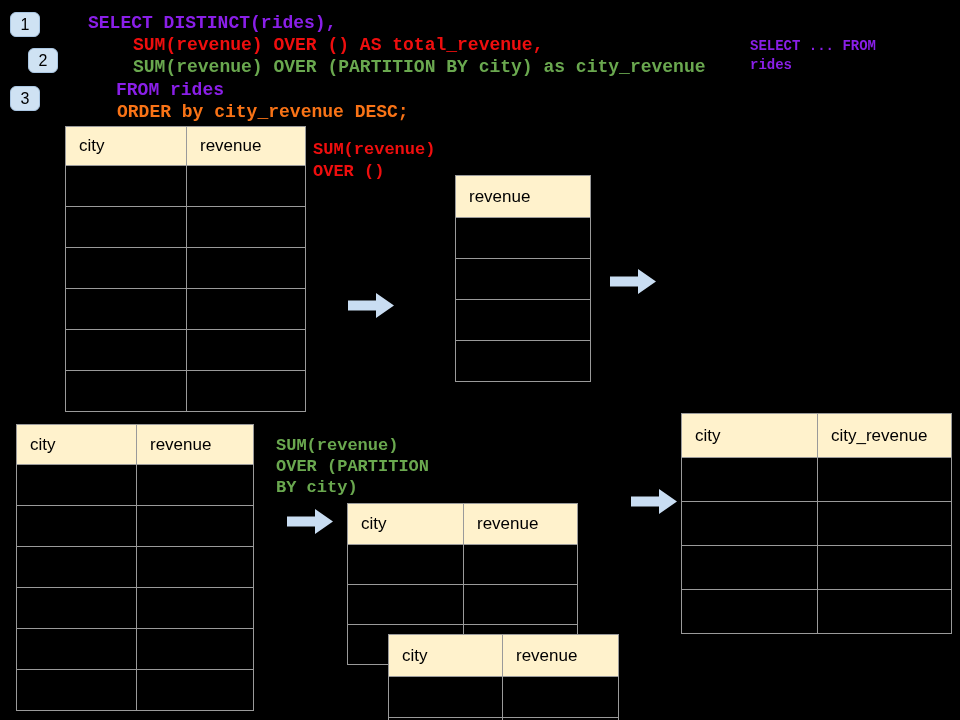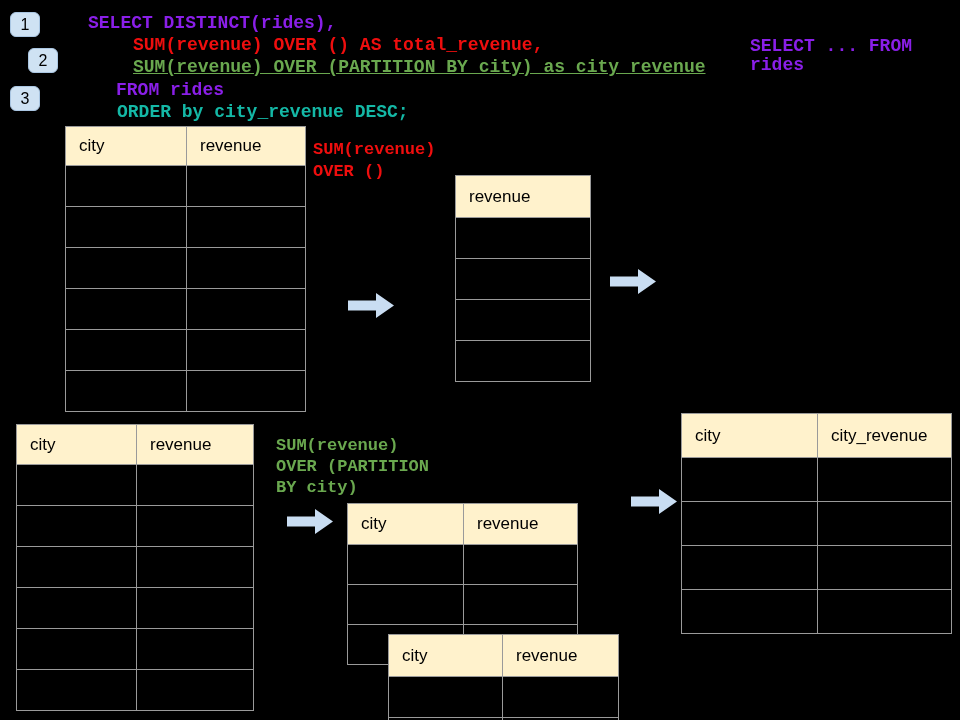--- a/index.html
+++ b/index.html
@@ -18,29 +18,29 @@
   #badge-2 { left:28px; top:48px; }
   #badge-3 { left:10px; top:86px; }
 
   
   .codeline {
     position:absolute; font-family:"Liberation Mono", monospace;
     font-weight:bold; font-size:18px; white-space:pre; line-height:20px;
   }
   #sql-line-1 { left:88px;  top:13px;  }
   #sql-line-2 { left:133px; top:35px;  }
-  #sql-line-3 { left:133px; top:57px;text-decoration:underline;  }
+  #sql-line-3 { left:133px; top:57px;  }
   #sql-line-4 { left:116px; top:80px;  }
   #sql-line-5 { left:117px; top:102px; }
 
   .annotation {
     position:absolute; font-family:"Liberation Mono", monospace;
     font-weight:bold; white-space:pre-line;
   }
-  #annotation-select-from { left:750px; top:37px;  font-size:18px; line-height:19px; }
+  #annotation-select-from { left:750px; top:37px;  font-size:14px; line-height:19px; }
   #annotation-total       { left:313px; top:139px; font-size:17px; line-height:22px; }
   #annotation-partition   { left:276px; top:435px; font-size:17px; line-height:21px; }
 
   
   .dtable { position:absolute; border-collapse:collapse; background:#000; table-layout:fixed; }
   .dtable th, .dtable td { border:1px solid #9a9a9a; padding:5px; box-sizing:border-box; }
   .dtable th {
     font-family:"Liberation Sans", sans-serif; font-weight:normal;
     font-size:17px; color:#000; text-align:left; padding-left:13px;
   }
@@ -70,21 +70,21 @@
 <div class="canvas">
 
   <div class="badge" id="badge-1" style="background: rgb(207, 226, 243);">1</div>
   <div class="badge" id="badge-2" style="background: rgb(207, 226, 243);">2</div>
   <div class="badge" id="badge-3" style="background: rgb(207, 226, 243);">3</div>
 
   <div class="codeline" id="sql-line-1" style="color: rgb(138, 31, 232);">SELECT DISTINCT(rides),</div>
   <div class="codeline" id="sql-line-2" style="color: rgb(239, 14, 14);">SUM(revenue) OVER () AS total_revenue,</div>
   <div class="codeline" id="sql-line-3" style="color: rgb(106, 168, 79);">SUM(revenue) OVER (PARTITION BY city) as city_revenue</div>
   <div class="codeline" id="sql-line-4" style="color: rgb(138, 31, 232);">FROM rides</div>
-  <div class="codeline" id="sql-line-5" style="color: #14b8a6;">ORDER by city_revenue DESC;</div>
+  <div class="codeline" id="sql-line-5" style="color: #f97316;">ORDER by city_revenue DESC;</div>
 
   <div class="annotation" id="annotation-select-from" style="color: rgb(138, 31, 232);">SELECT ... FROM
 rides</div>
   <div class="annotation" id="annotation-total" style="color: rgb(239, 14, 14);">SUM(revenue)
 OVER ()</div>
   <div class="annotation" id="annotation-partition" style="color: rgb(106, 168, 79);">SUM(revenue)
 OVER (PARTITION
 BY city)</div>
 
   <table class="dtable" id="table-src-top">

